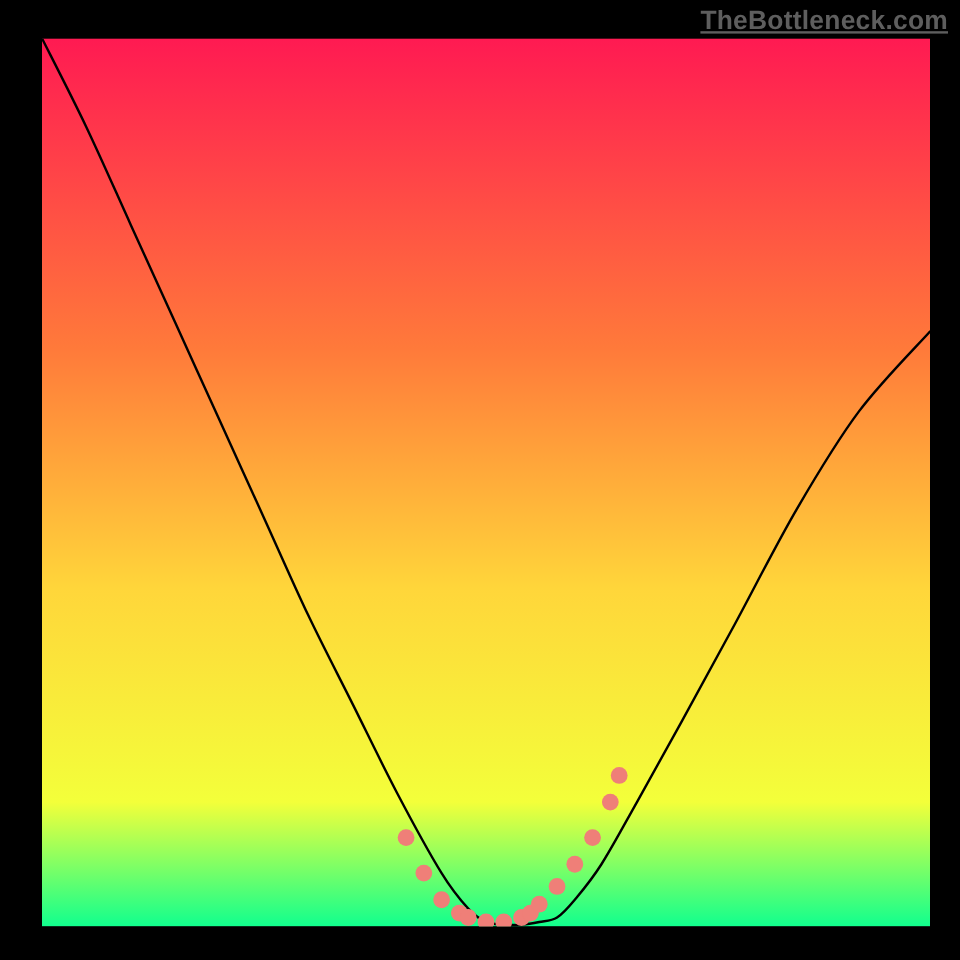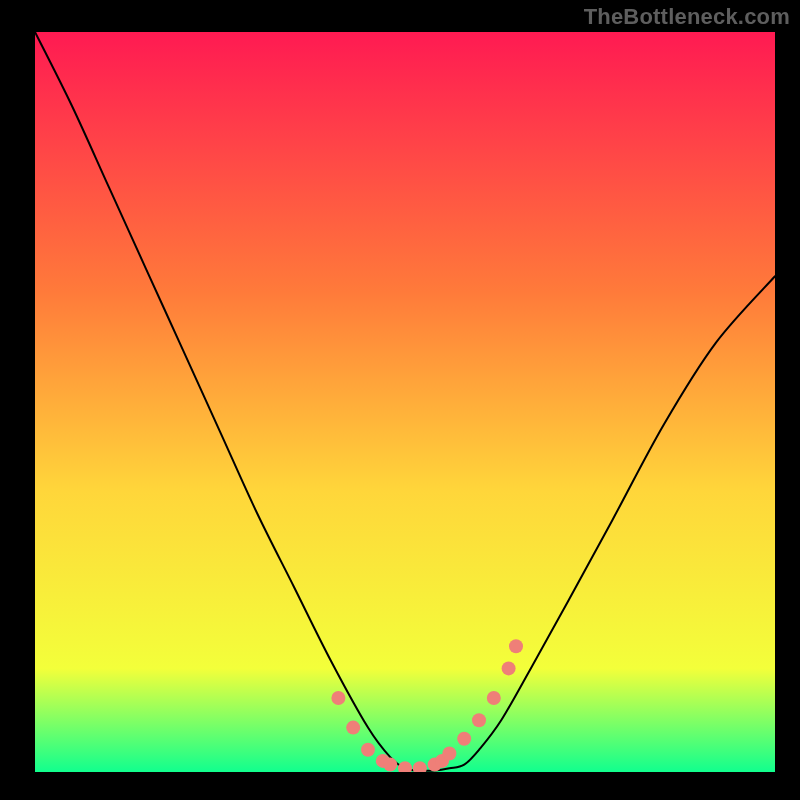--- a/index.html
+++ b/index.html
@@ -22,20 +22,21 @@
   }
   .watermark {
     position: absolute;
     top: 4px;
     right: 10px;
     font-family: Arial, Helvetica, sans-serif;
     font-size: 22px;
     font-weight: 600;
     color: #5e5e5e;
     letter-spacing: 0.2px;
+    text-decoration: underline;
   }
   svg { display: block; }
 </style>
 </head>
 <body>
 
 <div class="frame">
   <div class="plot" id="plot" style="left: 35px; top: 32px; width: 740px; height: 740px;">
       <svg width="740" height="740" viewBox="0 0 740 740">
         <defs>

